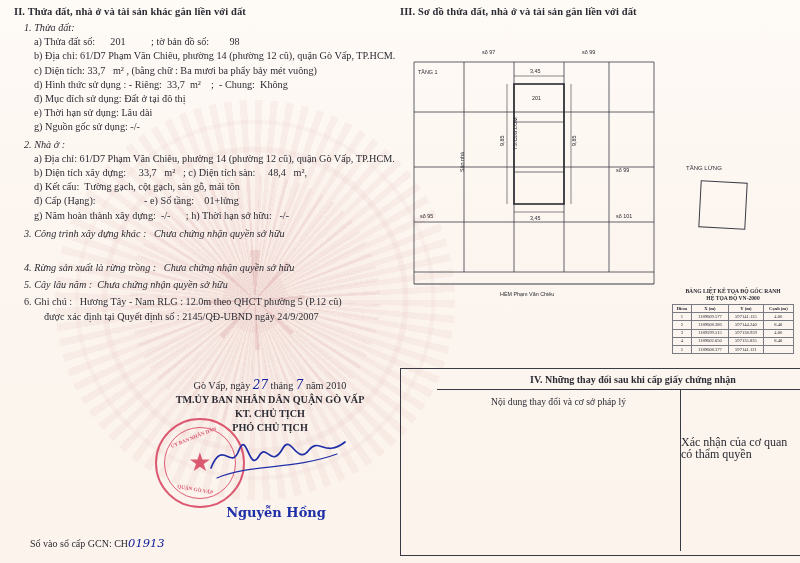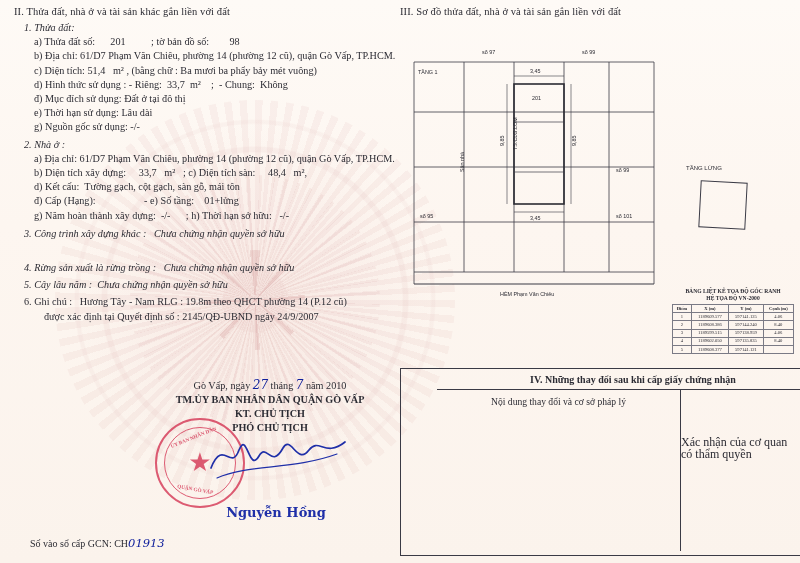--- a/index.html
+++ b/index.html
@@ -47,21 +47,21 @@
                      rgba(205,140,140,.30) 264deg 270deg, rgba(255,255,255,0) 270deg 309deg,
                      rgba(205,140,140,.30) 309deg 315deg, rgba(255,255,255,0) 315deg 354deg,
                      rgba(205,140,140,.30) 354deg 360deg);
     border-radius:50%;opacity:.8;pointer-events:none;
   }
 
   .col-left{position:absolute;left:14px;top:6px;width:378px;}
   .col-right{position:absolute;left:400px;top:6px;width:392px;}
 
   h2.sec{
-    font-size:10.5px;font-weight:normal;margin:0 0 4px 0;letter-spacing:.1px;
+    font-size:10.5px;font-weight:bold;margin:0 0 4px 0;letter-spacing:.1px;
   }
   .line{font-size:10.2px;line-height:14.2px;white-space:pre;}
   .ind1{margin-left:10px;}
   .ind2{margin-left:20px;}
   .ind3{margin-left:30px;}
   .it{font-style:italic;}
   .bold{font-weight:bold;}
 
   
   .mapbox{
@@ -133,37 +133,37 @@
 <div class="page">
   <div class="emblem"></div>
   <div class="emblem2"></div>
   <div class="emblem-star"></div>
 
   <div class="col-left">
     <h2 class="sec">II. Thửa đất, nhà ở và tài sản khác gắn liền với đất</h2>
     <div class="line it ind1">1. Thửa đất:</div>
     <div class="line ind2">a) Thửa đất số:      201          ; tờ bản đồ số:        98</div>
     <div class="line ind2">b) Địa chỉ: 61/D7 Phạm Văn Chiêu, phường 14 (phường 12 cũ), quận Gò Vấp, TP.HCM.</div>
-    <div class="line ind2">c) Diện tích: 51,4   m² , (bằng chữ : Ba mươi ba phẩy bảy mét vuông)</div>
+    <div class="line ind2">c) Diện tích: 33,7   m² , (bằng chữ : Ba mươi ba phẩy bảy mét vuông)</div>
     <div class="line ind2">d) Hình thức sử dụng : - Riêng:  33,7  m²    ;  - Chung:  Không</div>
     <div class="line ind2">đ) Mục đích sử dụng: Đất ở tại đô thị</div>
     <div class="line ind2">e) Thời hạn sử dụng: Lâu dài</div>
     <div class="line ind2">g) Nguồn gốc sử dụng: -/-</div>
 
     <div class="line it ind1" style="margin-top:3px">2. Nhà ở :</div>
     <div class="line ind2">a) Địa chỉ: 61/D7 Phạm Văn Chiêu, phường 14 (phường 12 cũ), quận Gò Vấp, TP.HCM.</div>
     <div class="line ind2">b) Diện tích xây dựng:     33,7   m²   ; c) Diện tích sàn:     48,4   m²,</div>
     <div class="line ind2">d) Kết cấu:  Tường gạch, cột gạch, sàn gỗ, mái tôn</div>
     <div class="line ind2">đ) Cấp (Hạng):                   - e) Số tầng:    01+lửng</div>
     <div class="line ind2">g) Năm hoàn thành xây dựng:  -/-      ; h) Thời hạn sở hữu:   -/-</div>
 
     <div class="line it ind1" style="margin-top:4px">3. Công trình xây dựng khác :   Chưa chứng nhận quyền sở hữu</div>
     <div class="line it ind1" style="margin-top:20px">4. Rừng sản xuất là rừng trồng :   Chưa chứng nhận quyền sở hữu</div>
     <div class="line it ind1" style="margin-top:3px">5. Cây lâu năm :  Chưa chứng nhận quyền sở hữu</div>
-    <div class="line ind1" style="margin-top:3px">6. Ghi chú :   Hương Tây - Nam RLG : 19.8m theo QHCT phường 14 (P.12 cũ)</div>
+    <div class="line ind1" style="margin-top:3px">6. Ghi chú :   Hương Tây - Nam RLG : 12.0m theo QHCT phường 5 (P.12 cũ)</div>
     <div class="line ind3">được xác định tại Quyết định số : 2145/QĐ-UBND ngày 24/9/2007</div>
   </div>
 
   <div class="col-right">
     <h2 class="sec">III. Sơ đồ thửa đất, nhà ở và tài sản gắn liền với đất</h2>
   </div>
 
   <div class="mapbox">
     <svg width="260" height="300" viewBox="0 0 260 300">
       <g stroke="#3a3a45" fill="none" stroke-width="0.8">

